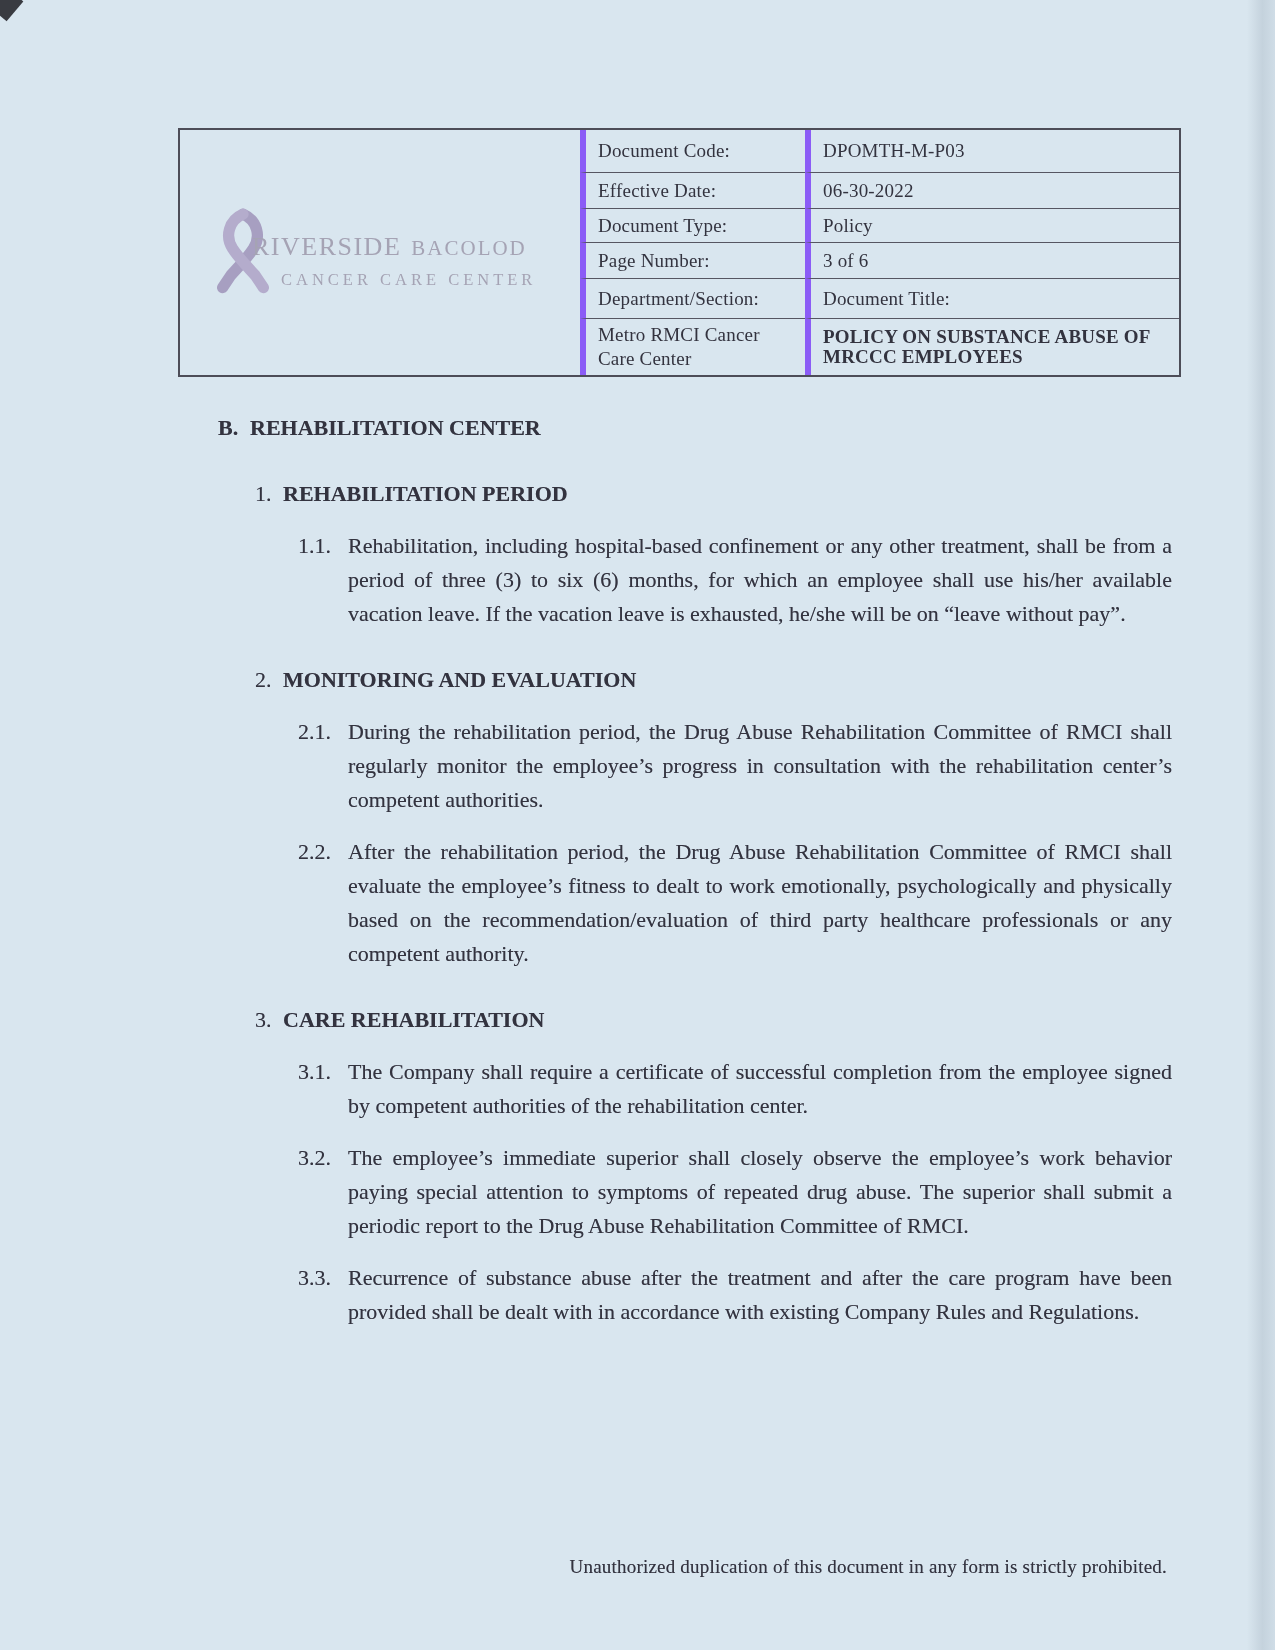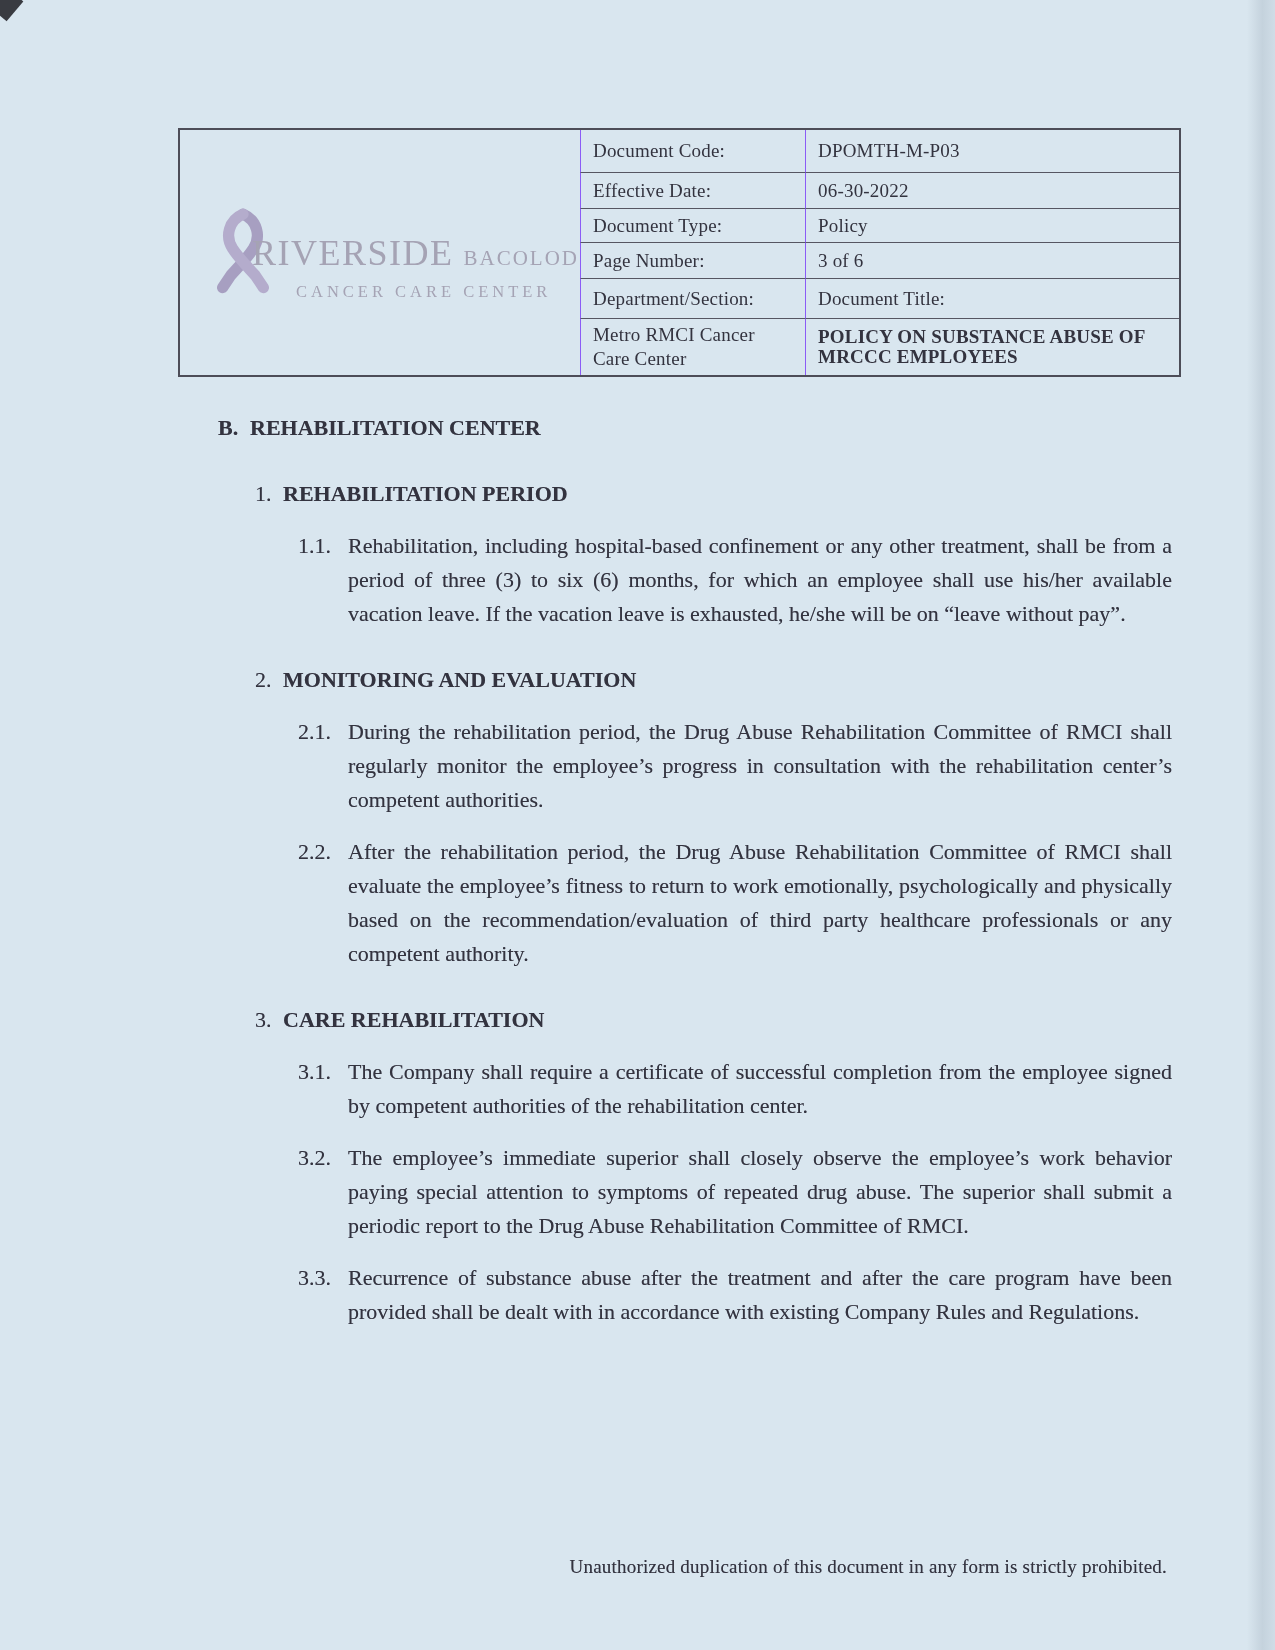--- a/index.html
+++ b/index.html
@@ -26,36 +26,36 @@
     display:grid;
     grid-template-columns:400px 225px 1fr;
     grid-template-rows:42px 36px 34px 36px 40px 57px;
     border:2px solid #4d4d58;
     background:transparent;
   }
   .cell {
     display:flex; align-items:center;
     padding:2px 12px;
     font-size:19px; line-height:24px;
-    border-left:1px solid #8b5cf6; border-top:1px solid #565662;
+    border-left:6px solid #8b5cf6; border-top:1px solid #565662;
     letter-spacing:.2px;
   }
   .cell.r1 { border-top:none; }
   .logo-cell {
     grid-column:1; grid-row:1 / 7;
     border:none; position:relative; padding:0;
   }
   .cell.value.bold { font-weight:bold; line-height:20px; }
   
   .ribbon { position:absolute; left:30px; top:76px; width:66px; height:102px; }
   .brand { position:absolute; left:72px; top:102px; color:#a5a3b4; white-space:nowrap; }
   .brand-line1 { display:flex; align-items:baseline; gap:10px; }
-  .brand-main { font-size:36px; letter-spacing:1.5px; }
+  .brand-main { font-size:26px; letter-spacing:1.5px; }
   .brand-sub  { font-size:21px; letter-spacing:2px; }
-  .brand-line2 { margin-top:8px; margin-left:44px; font-size:16.5px; letter-spacing:4px; }
+  .brand-line2 { margin-top:8px; margin-left:29px; font-size:16.5px; letter-spacing:4px; }
   
   .docbody {
     position:absolute; left:218px; top:411px; width:954px;
     font-size:22px; line-height:34px;
     text-shadow:0 0 .5px rgba(40,40,60,.45);
   }
   .b-heading { display:flex; font-weight:bold; }
   .b-letter { width:32px; flex:none; }
   .sec { margin-top:32px; }
   .sec-head { display:flex; padding-left:37px; }
@@ -134,21 +134,21 @@
       <div class="sec-head">
         <span class="sec-num">2.</span>
         <span class="sec-title">MONITORING AND EVALUATION</span>
       </div>
       <div class="item">
         <span class="item-num">2.1.</span>
         <div class="item-text">During the rehabilitation period, the Drug Abuse Rehabilitation Committee of RMCI shall regularly monitor the employee’s progress in consultation with the rehabilitation center’s competent authorities.</div>
       </div>
       <div class="item">
         <span class="item-num">2.2.</span>
-        <div class="item-text">After the rehabilitation period, the Drug Abuse Rehabilitation Committee of RMCI shall evaluate the employee’s fitness to return to work emotionally, psychologically and physically based on the recommendation/evaluation of third party healthcare professionals or any competent authority.</div>
+        <div class="item-text">After the rehabilitation period, the Drug Abuse Rehabilitation Committee of RMCI shall evaluate the employee’s fitness to dealt to work emotionally, psychologically and physically based on the recommendation/evaluation of third party healthcare professionals or any competent authority.</div>
       </div>
     </div>
 
     <div class="sec">
       <div class="sec-head">
         <span class="sec-num">3.</span>
         <span class="sec-title">CARE REHABILITATION</span>
       </div>
       <div class="item">
         <span class="item-num">3.1.</span>

